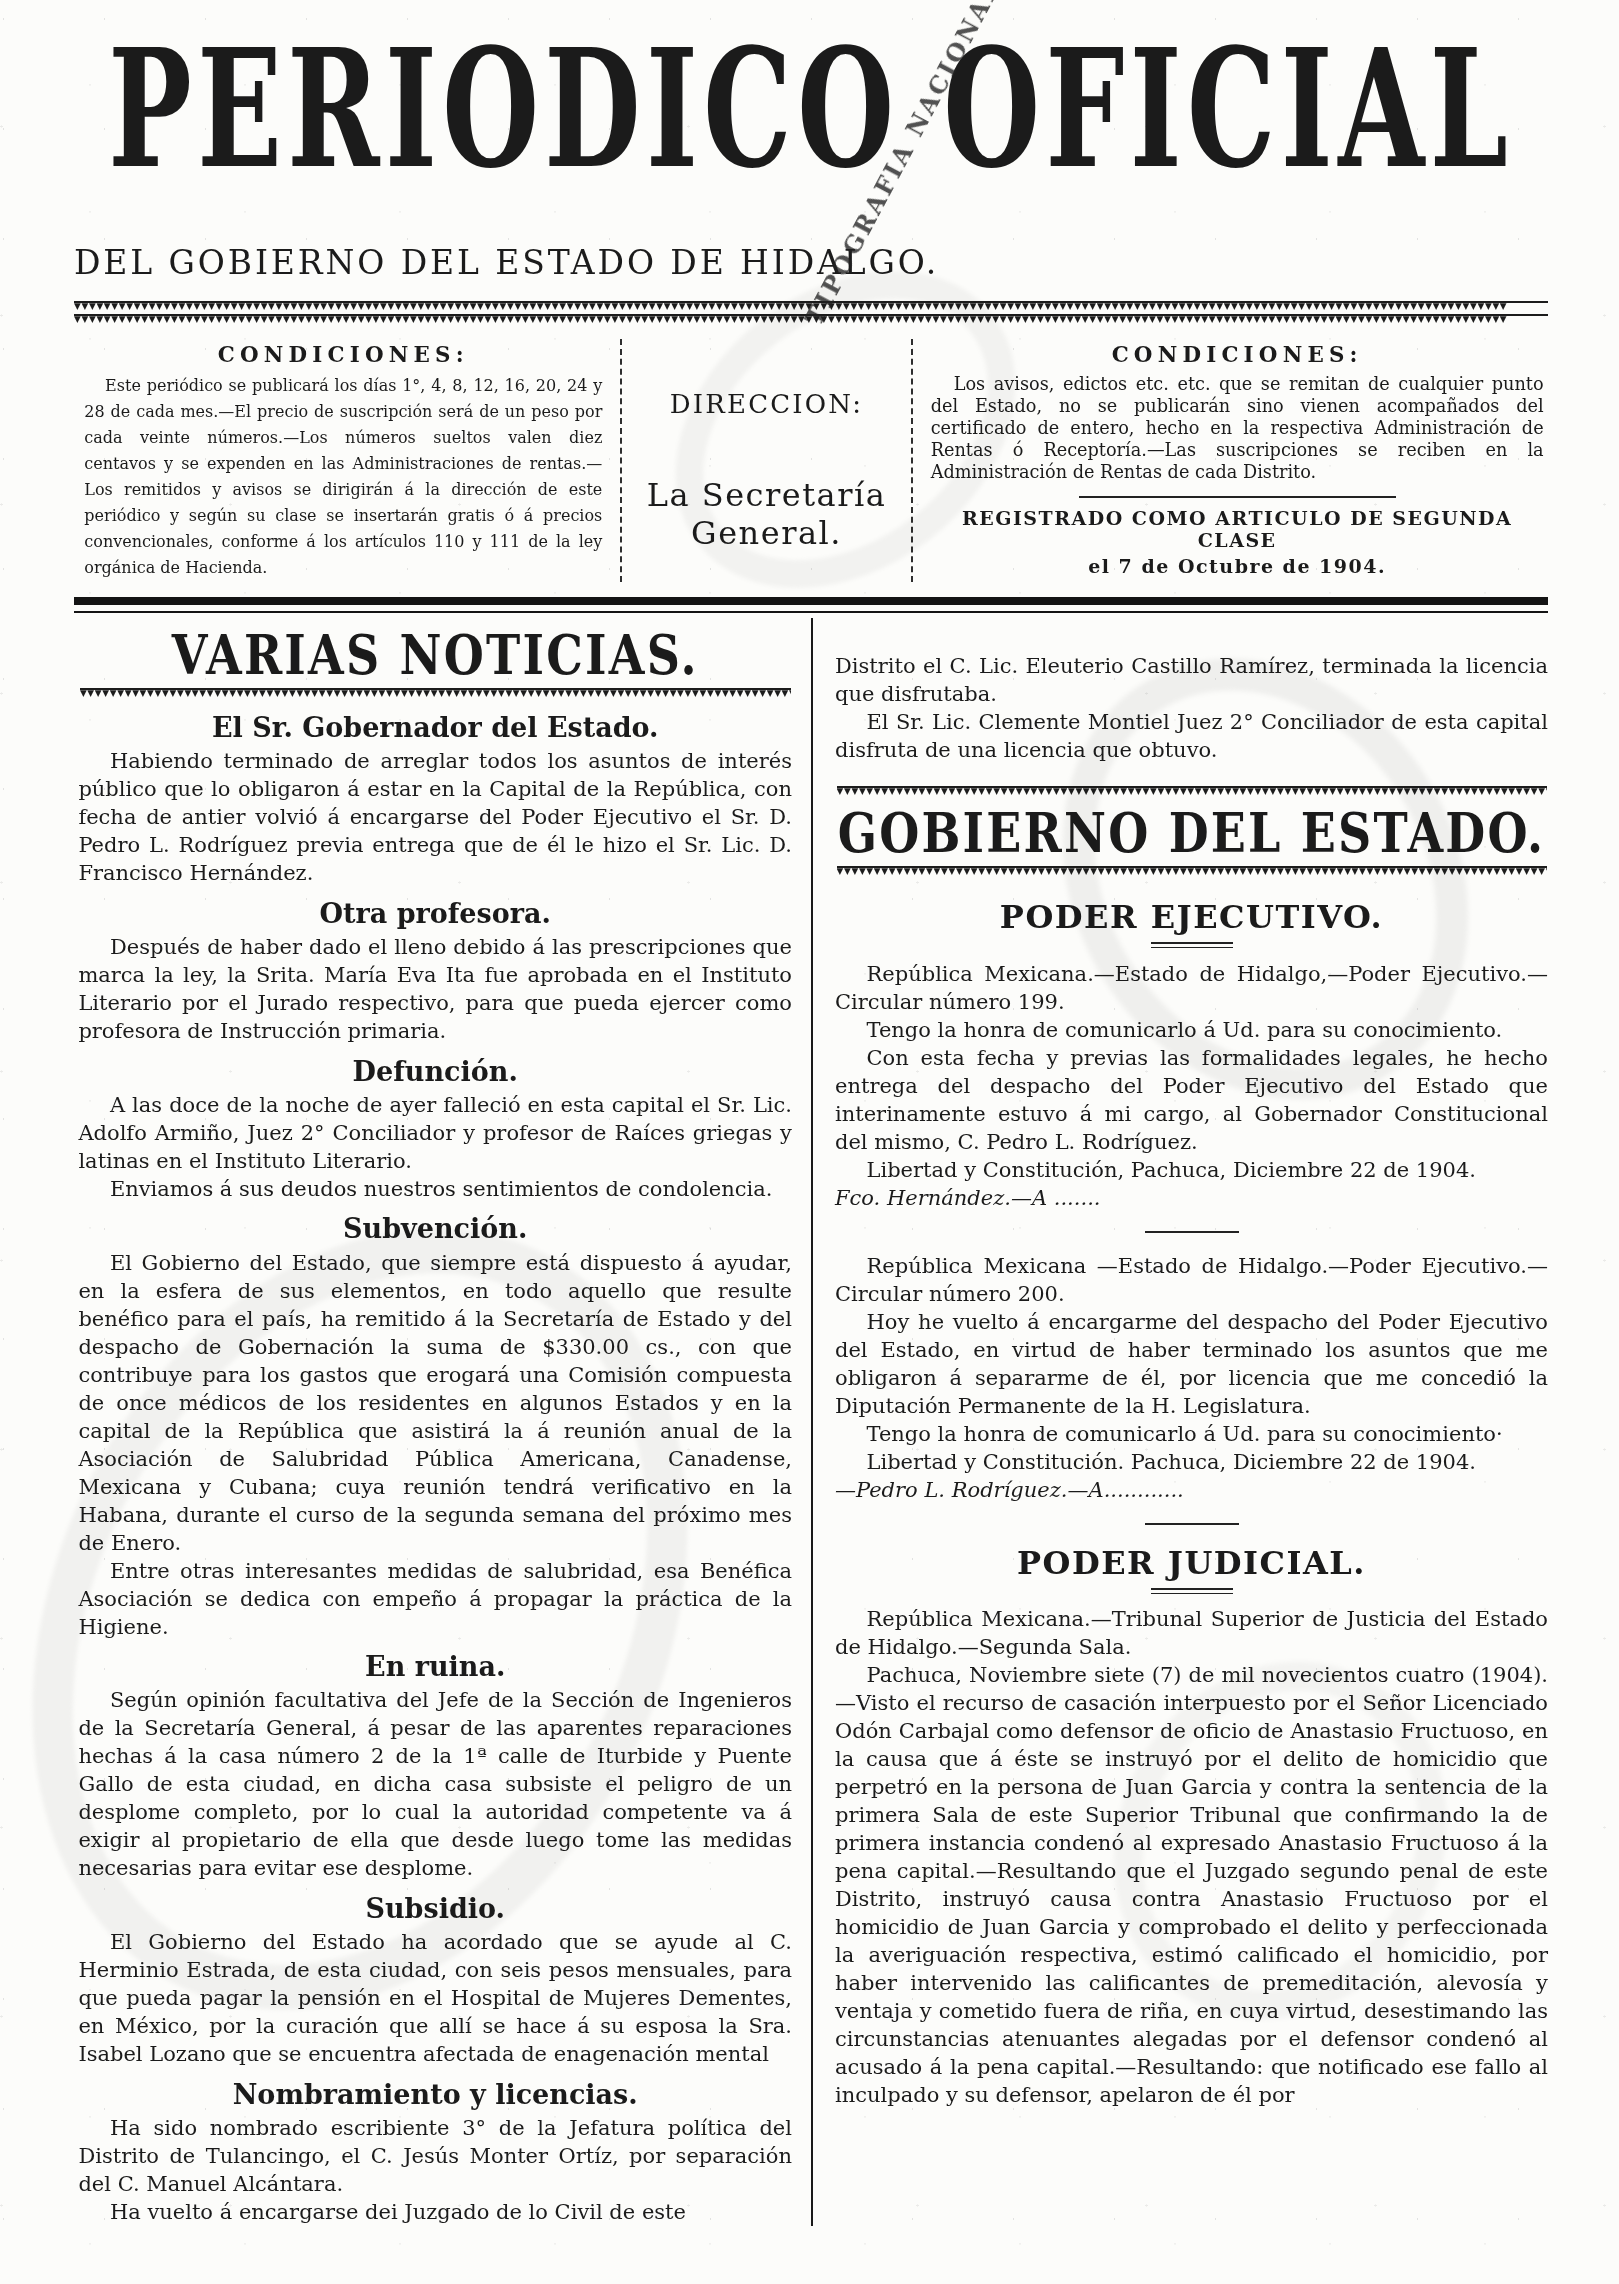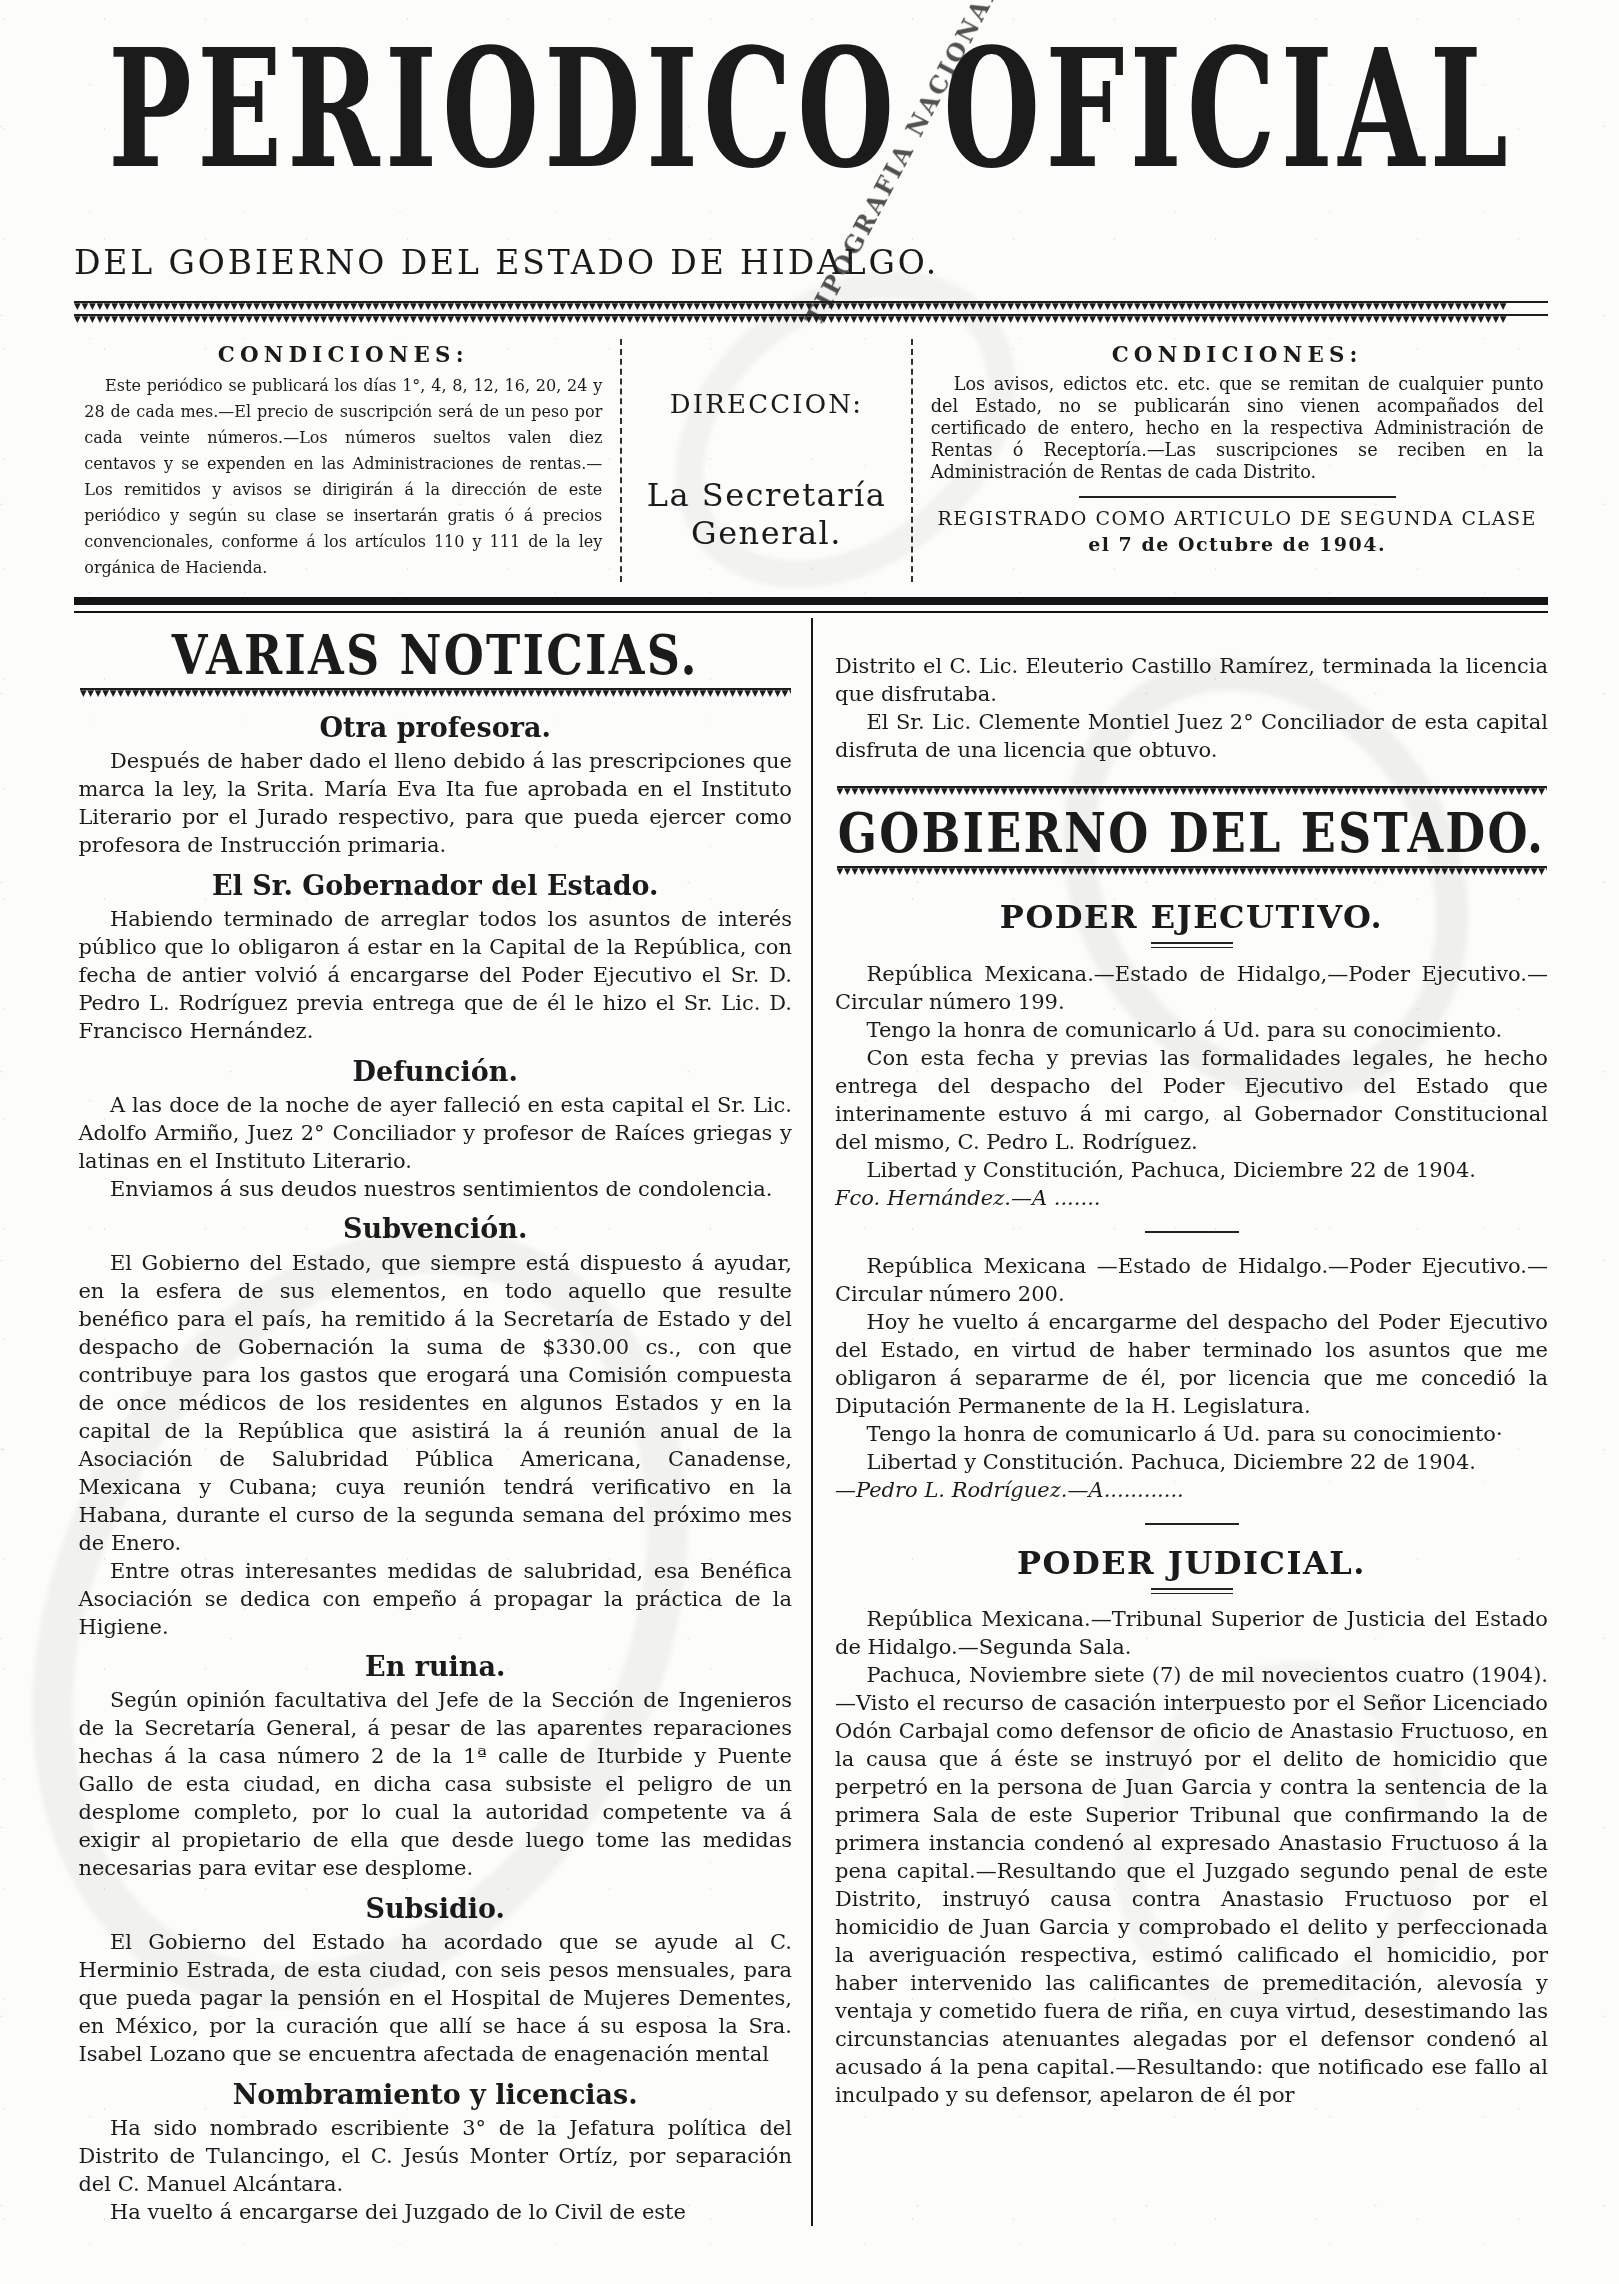--- a/index.html
+++ b/index.html
@@ -44,21 +44,21 @@
   .cond{box-sizing:border-box;}
   .cond-left{flex:0 0 546px;padding:4.4px 17.7px 4.4px 10.3px;}
   .cond-right{flex:1;padding:4.4px 4.4px 4.4px 17.7px;}
   .cond-title{text-align:center;font-weight:bold;font-size:21.4px;letter-spacing:5.2px;margin:1.5px 0 5.9px;}
   .cond p{font-size:16px;line-height:26px;text-align:justify;margin:0;text-indent:1.3em;}
   .cond-right p{font-size:17.7px;line-height:22px;}
   .dir-box{flex:0 0 289px;text-align:center;position:relative;box-sizing:border-box;}
   .dir-label{font-size:26px;letter-spacing:2.2px;margin-top:53px;}
   .dir-value{font-size:32px;letter-spacing:1.5px;margin-top:57px;}
   .reg-rule{width:317px;border-top:2.2px solid #222;margin:13.3px auto 8.8px;}
-  .reg1{text-align:center;font-weight:normal;font-size:19px;letter-spacing:1.5px;}
+  .reg1{text-align:center;font-weight:bold;font-size:19px;letter-spacing:1.5px;}
   .reg2{text-align:center;font-weight:bold;font-size:19px;letter-spacing:1.5px;margin-top:4.4px;}
   .stamp{
     position:absolute;top:-26.5px;left:190px;transform:rotate(-62deg);transform-origin:left center;
     font-weight:bold;font-size:24px;letter-spacing:2.9px;color:#222;opacity:.78;white-space:nowrap;
     filter:blur(0.3px);
   }
   .heavybar{margin-top:11.8px;border-top:8px solid #141414;border-bottom:2.9px solid #141414;height:6.6px;}
 
   
   main{display:flex;margin-top:4.4px;align-items:stretch;}
@@ -128,27 +128,27 @@
     <div class="heavybar"></div>
   </header>
 
   <main>
 
     <div class="colL">
       <h2 class="section-head">VARIAS NOTICIAS.</h2>
       <div class="saw col-saw"></div>
 
       <article>
+        <h3 class="art-head">El Sr. Gobernador del Estado.</h3>
+        <p class="body ind">Habiendo terminado de arreglar todos los asuntos de interés público que lo obligaron á estar en la Capital de la República, con fecha de antier volvió á encargarse del Poder Ejecutivo el Sr. D. Pedro L. Rodríguez previa entrega que de él le hizo el Sr. Lic. D. Francisco Hernández.</p>
+      </article>
+
+      <article>
         <h3 class="art-head">Otra profesora.</h3>
         <p class="body ind">Después de haber dado el lleno debido á las prescripciones que marca la ley, la Srita. María Eva Ita fue aprobada en el Instituto Literario por el Jurado respectivo, para que pueda ejercer como profesora de Instrucción primaria.</p>
-      </article>
-
-      <article>
-        <h3 class="art-head">El Sr. Gobernador del Estado.</h3>
-        <p class="body ind">Habiendo terminado de arreglar todos los asuntos de interés público que lo obligaron á estar en la Capital de la República, con fecha de antier volvió á encargarse del Poder Ejecutivo el Sr. D. Pedro L. Rodríguez previa entrega que de él le hizo el Sr. Lic. D. Francisco Hernández.</p>
       </article>
 
       <article>
         <h3 class="art-head">Defunción.</h3>
         <p class="body ind">A las doce de la noche de ayer falleció en esta capital el Sr. Lic. Adolfo Armiño, Juez 2° Conciliador y profesor de Raíces griegas y latinas en el Instituto Literario.</p>
         <p class="body ind">Enviamos á sus deudos nuestros sentimientos de condolencia.</p>
       </article>
 
       <article>
         <h3 class="art-head">Subvención.</h3>

